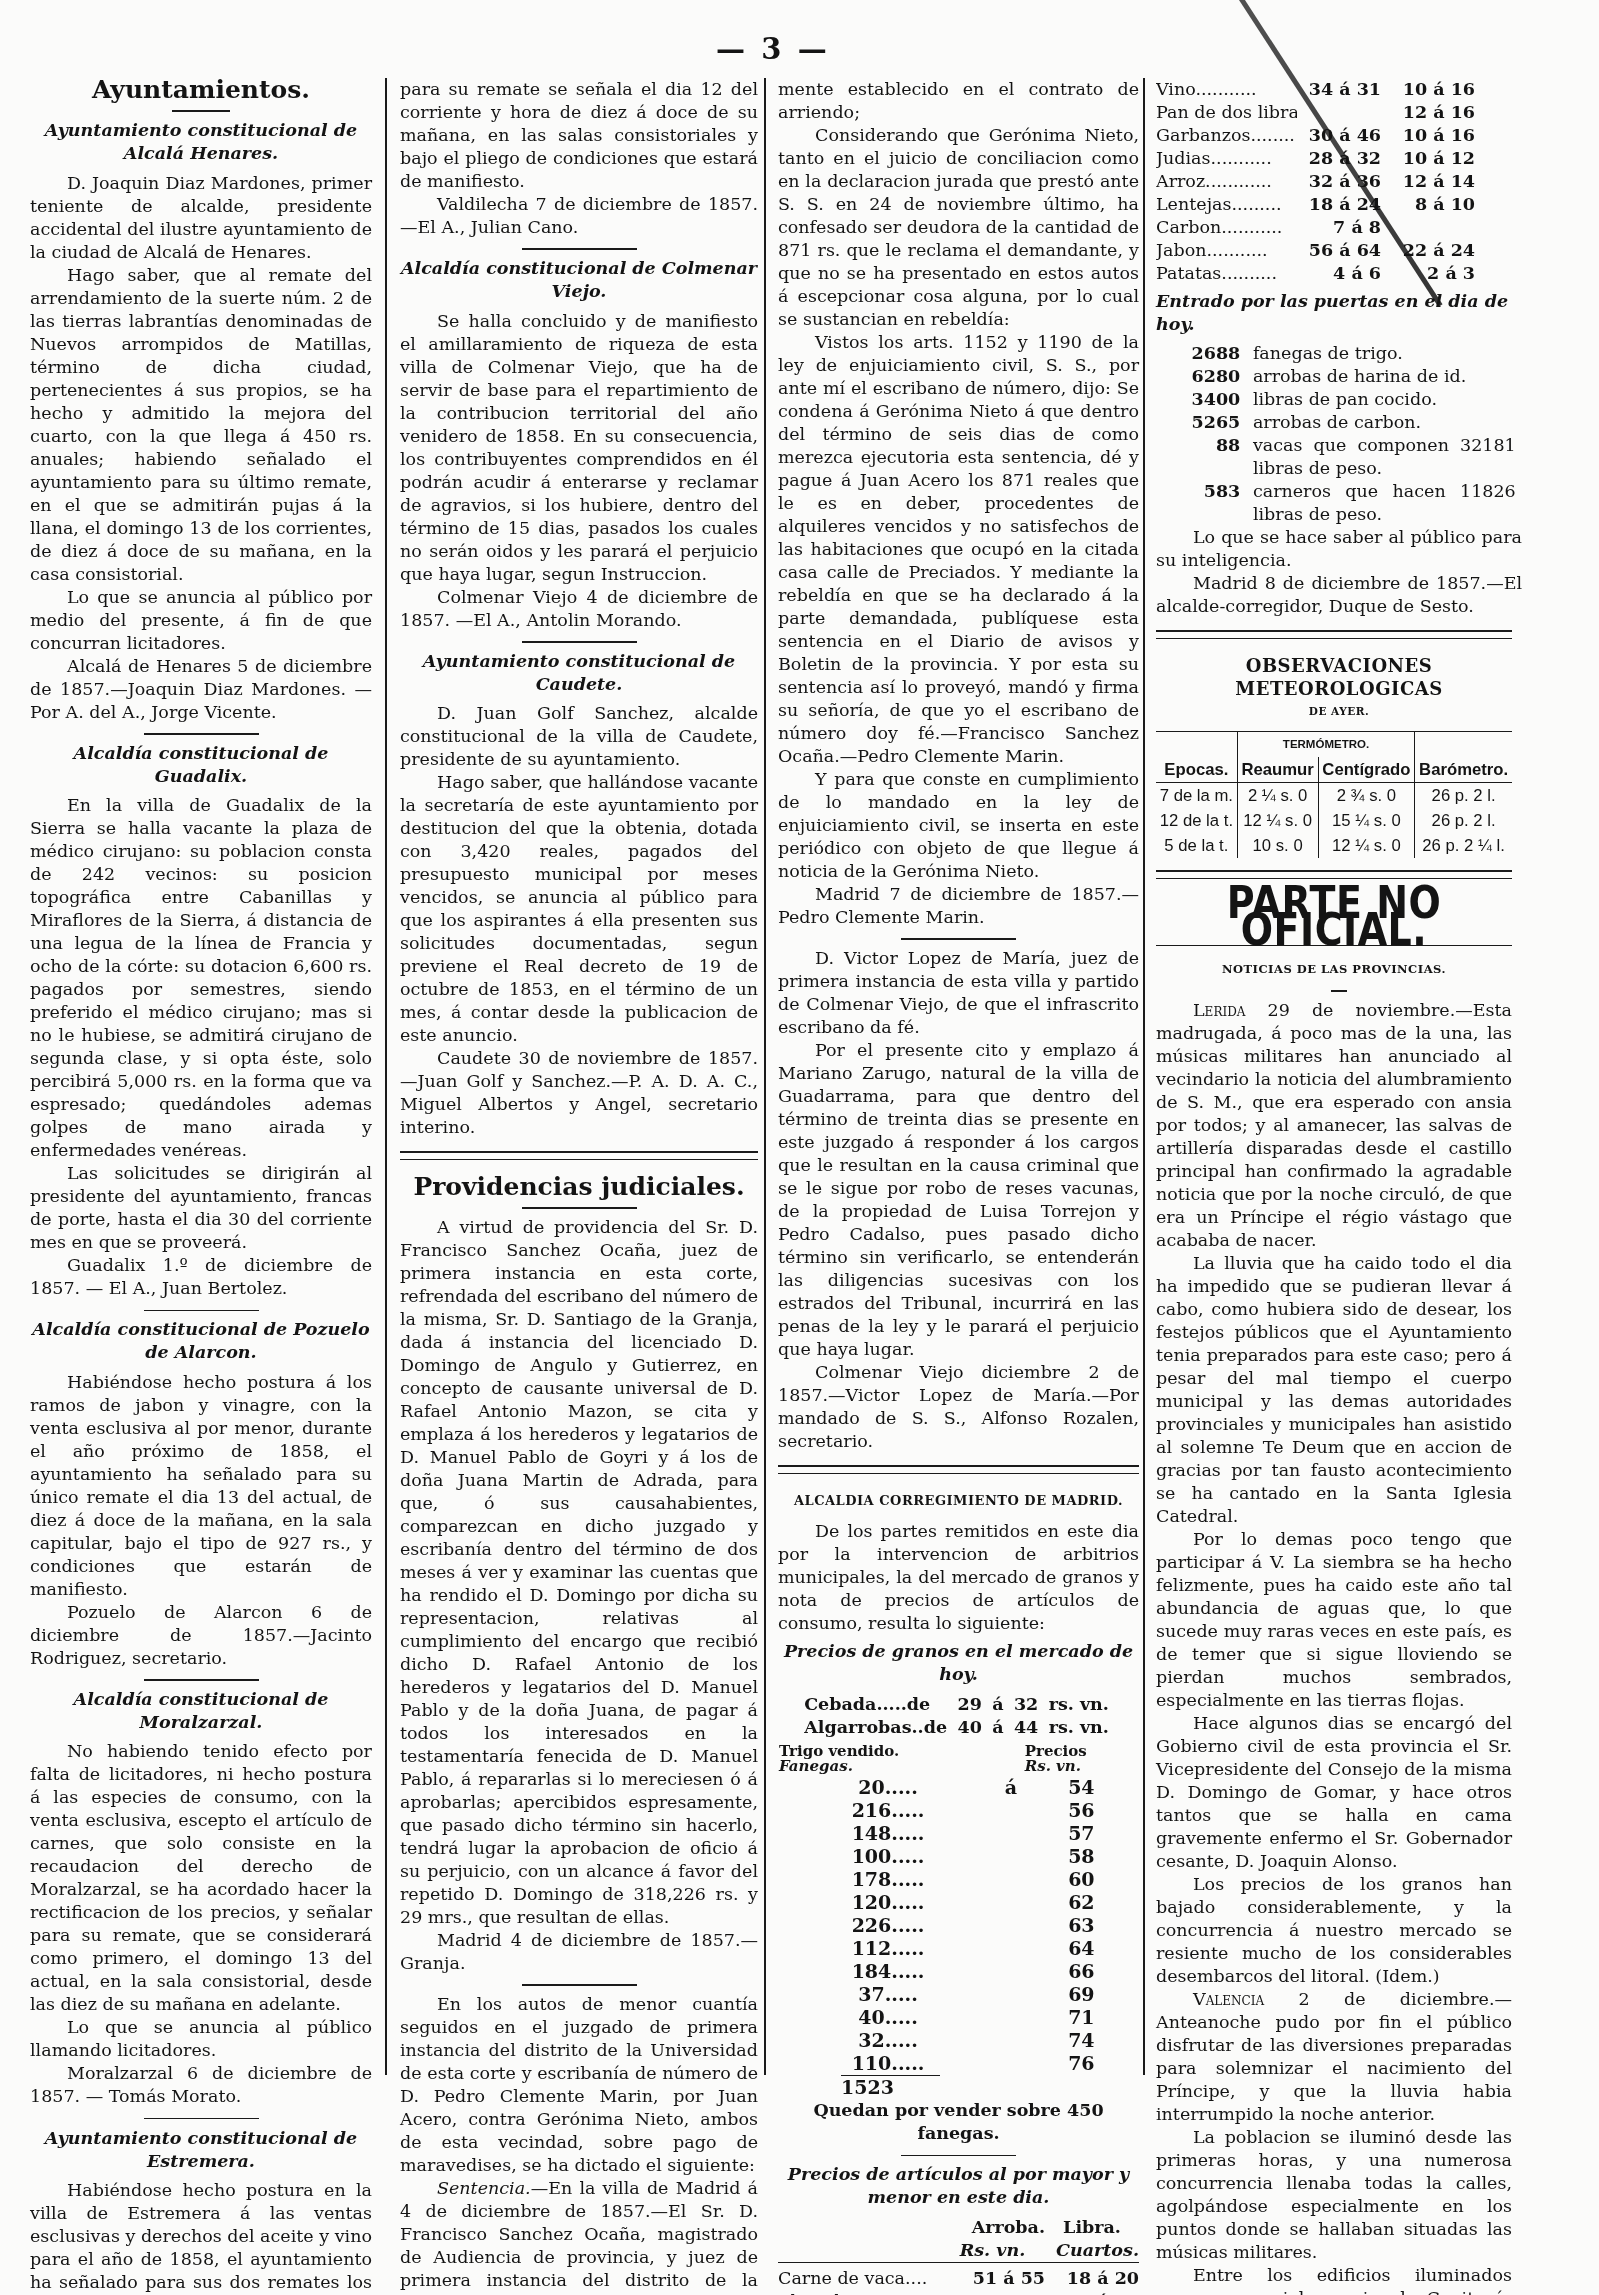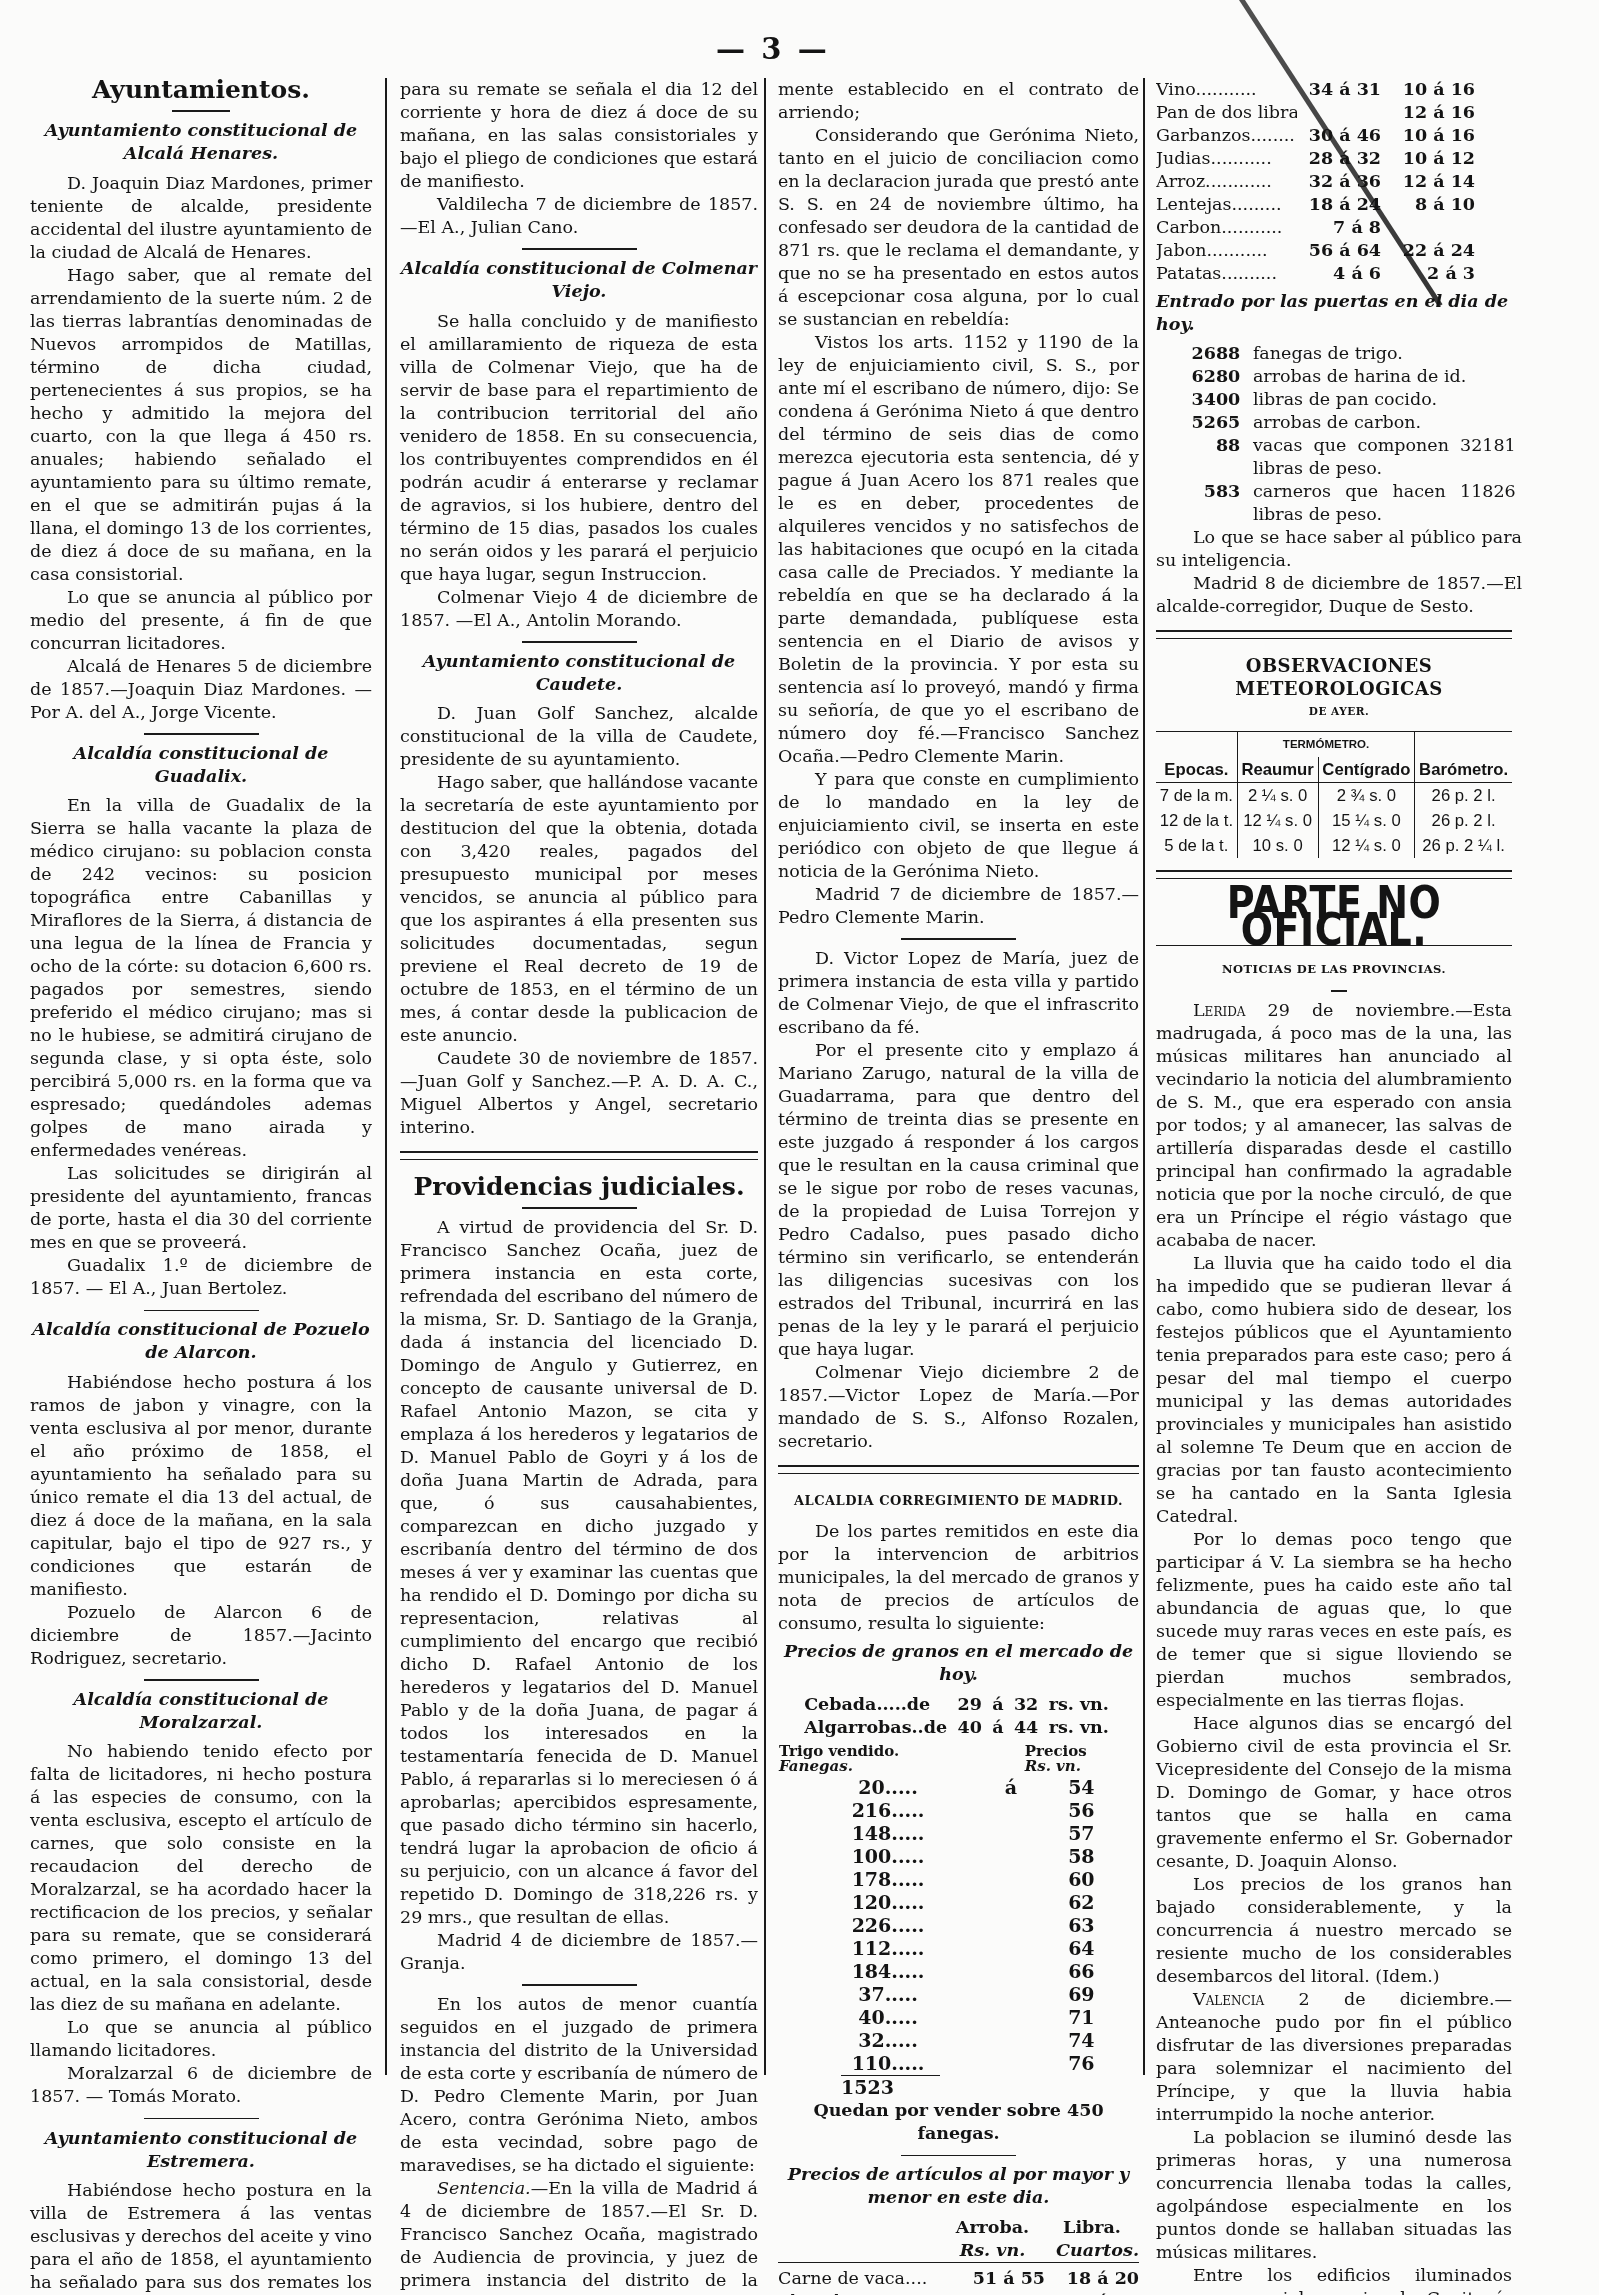--- a/index.html
+++ b/index.html
@@ -204,21 +204,21 @@
           <td>76</td>
         </tr>
       </tbody>
   </table>
   <div style="margin-left:63px;border-top:1.6px solid #1a1a1a;width:99px;font-weight:bold;font-size:19px;">1523</div>
   <div style="text-align:center;font-weight:bold;">Quedan por vender sobre 450 fanegas.</div>
   <div class="short-rule"></div>
   <div class="sub-title">Precios de artículos al por mayor y menor en este dia.</div>
   <div class="kv" style="font-weight:bold">
     <span class="name"></span>
-    <span class="v1" style="width:105px;text-align:center">Arroba.</span>
+    <span class="v1" style="width:105px;text-align:right">Arroba.</span>
     <span class="v2" style="width:94px;text-align:center">Libra.</span>
   </div>
   <div class="kv" style="font-style:italic;font-weight:bold;border-bottom:1.6px solid #1a1a1a;margin-bottom:4.2px">
     <span class="name"></span>
     <span class="v1" style="width:105px;text-align:center">Rs.   vn.</span>
     <span class="v2" style="width:94px;text-align:right">Cuartos.</span>
   </div>
   <div id="art-body">
       <div class="kv">
         <span class="name">Carne de vaca....</span>

